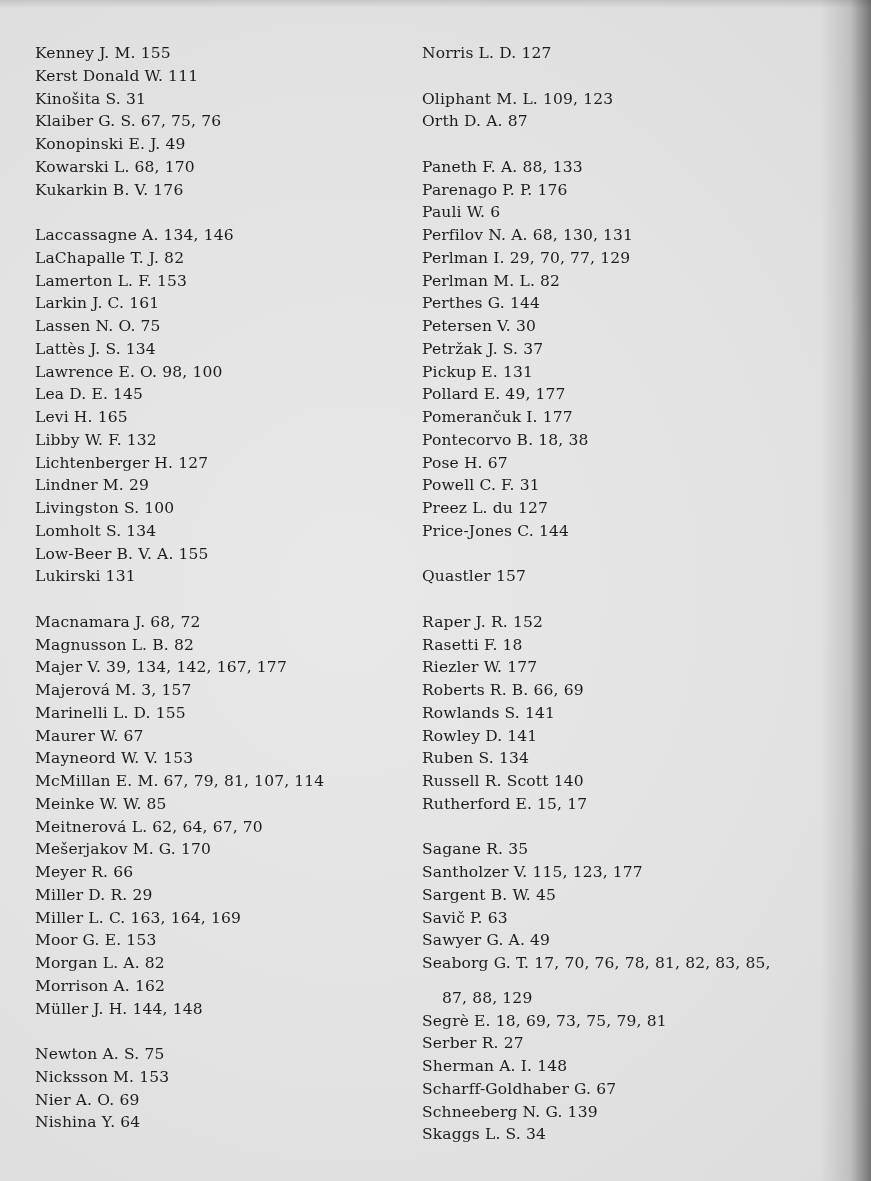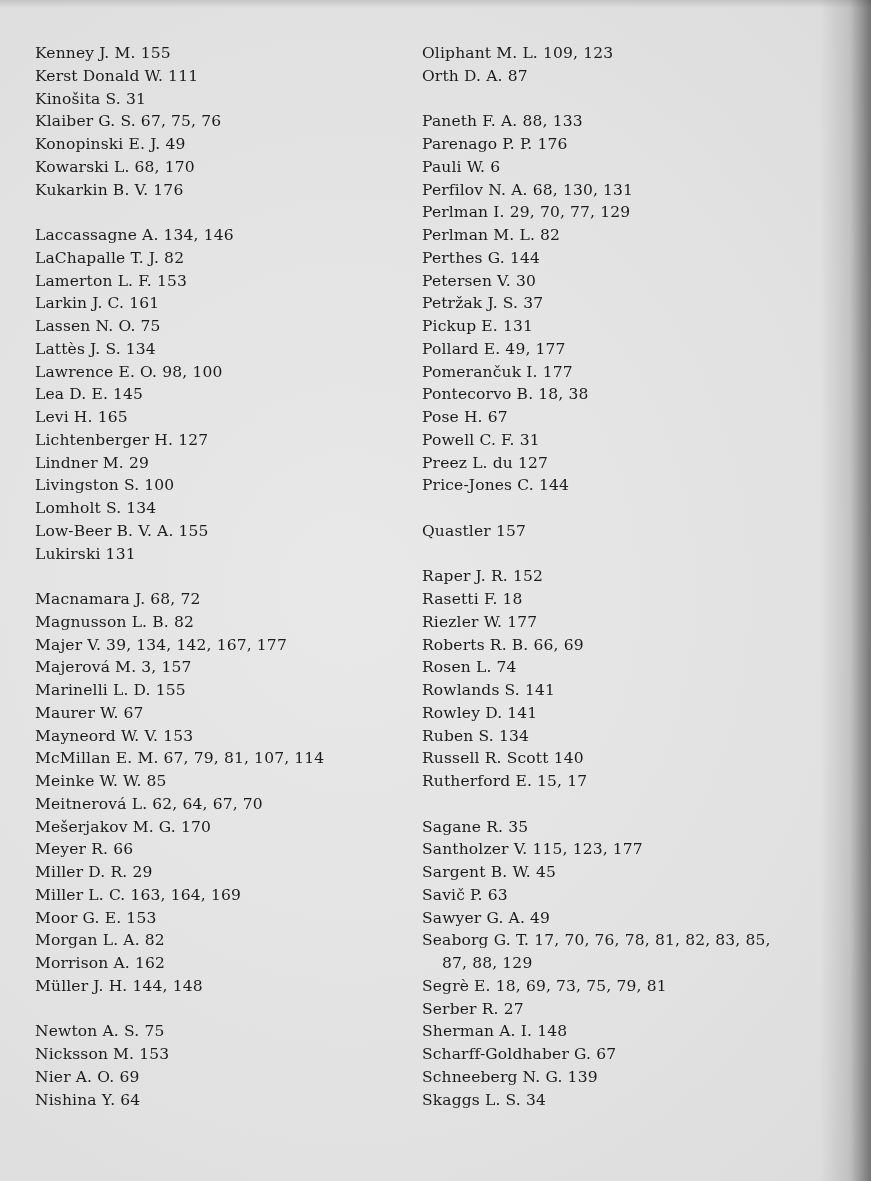--- a/index.html
+++ b/index.html
@@ -34,20 +34,21 @@
     .col-left { left: 35px; width: 380px; }
     .col-right { left: 422px; width: 420px; }
     .group { margin: 0 0 22.75px 0; padding: 0; }
     .entry {
       display: block;
       white-space: nowrap;
     }
     .entry .cont {
       display: block;
       padding-left: 20px;
+      margin-top: 12px;
     }
   </style>
 </head>
 <body>
 
 <div class="page">
 
   <div class="column col-left">
 
     <div class="group">
@@ -63,20 +64,21 @@
     <div class="group">
       <span class="entry">Laccassagne A. 134, 146</span>
       <span class="entry">LaChapalle T. J. 82</span>
       <span class="entry">Lamerton L. F. 153</span>
       <span class="entry">Larkin J. C. 161</span>
       <span class="entry">Lassen N. O. 75</span>
       <span class="entry">Lattès J. S. 134</span>
       <span class="entry">Lawrence E. O. 98, 100</span>
       <span class="entry">Lea D. E. 145</span>
       <span class="entry">Levi H. 165</span>
+      <span class="entry">Libby W. F. 132</span>
       <span class="entry">Lichtenberger H. 127</span>
       <span class="entry">Lindner M. 29</span>
       <span class="entry">Livingston S. 100</span>
       <span class="entry">Lomholt S. 134</span>
       <span class="entry">Low-Beer B. V. A. 155</span>
       <span class="entry">Lukirski 131</span>
     </div>
 
     <div class="group">
       <span class="entry">Macnamara J. 68, 72</span>
@@ -103,20 +105,23 @@
       <span class="entry">Newton A. S. 75</span>
       <span class="entry">Nicksson M. 153</span>
       <span class="entry">Nier A. O. 69</span>
       <span class="entry">Nishina Y. 64</span>
     </div>
 
   </div>
 
   <div class="column col-right">
 
+    <div class="group">
+      <span class="entry">Norris L. D. 127</span>
+    </div>
 
     <div class="group">
       <span class="entry">Oliphant M. L. 109, 123</span>
       <span class="entry">Orth D. A. 87</span>
     </div>
 
     <div class="group">
       <span class="entry">Paneth F. A. 88, 133</span>
       <span class="entry">Parenago P. P. 176</span>
       <span class="entry">Pauli W. 6</span>
@@ -138,21 +143,20 @@
 
     <div class="group">
       <span class="entry">Quastler 157</span>
     </div>
 
     <div class="group">
       <span class="entry">Raper J. R. 152</span>
       <span class="entry">Rasetti F. 18</span>
       <span class="entry">Riezler W. 177</span>
       <span class="entry">Roberts R. B. 66, 69</span>
-      <span class="entry">Rosen L. 74</span>
       <span class="entry">Rowlands S. 141</span>
       <span class="entry">Rowley D. 141</span>
       <span class="entry">Ruben S. 134</span>
       <span class="entry">Russell R. Scott 140</span>
       <span class="entry">Rutherford E. 15, 17</span>
     </div>
 
     <div class="group">
       <span class="entry">Sagane R. 35</span>
       <span class="entry">Santholzer V. 115, 123, 177</span>

